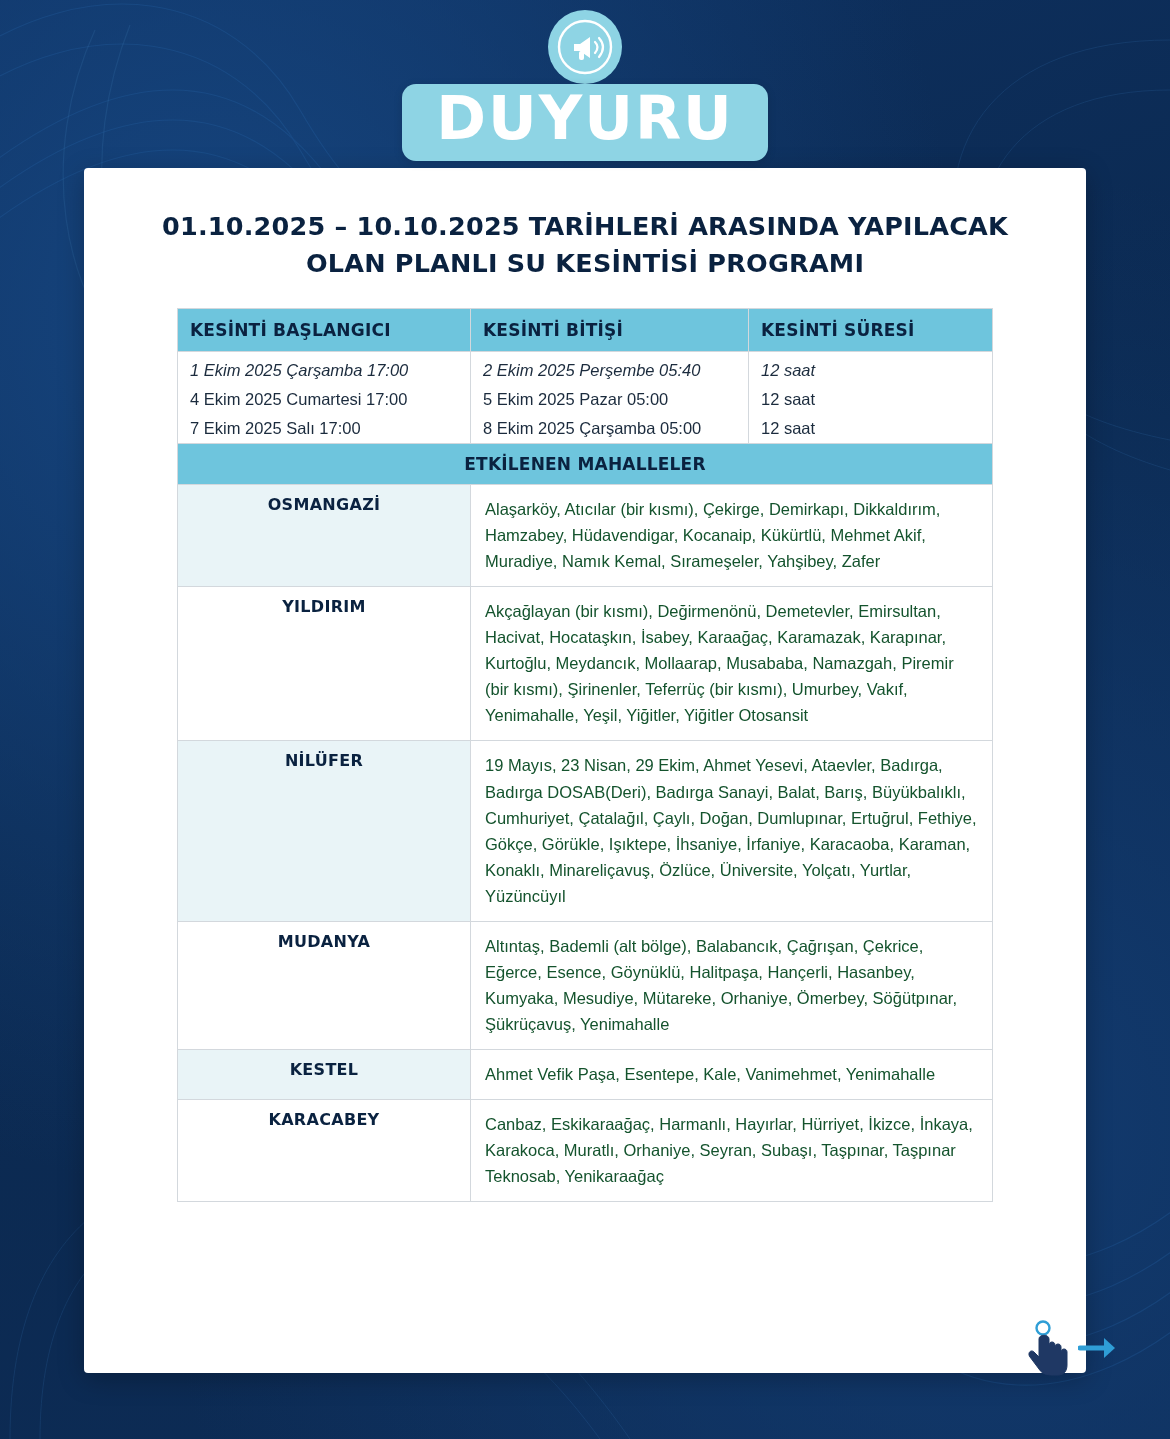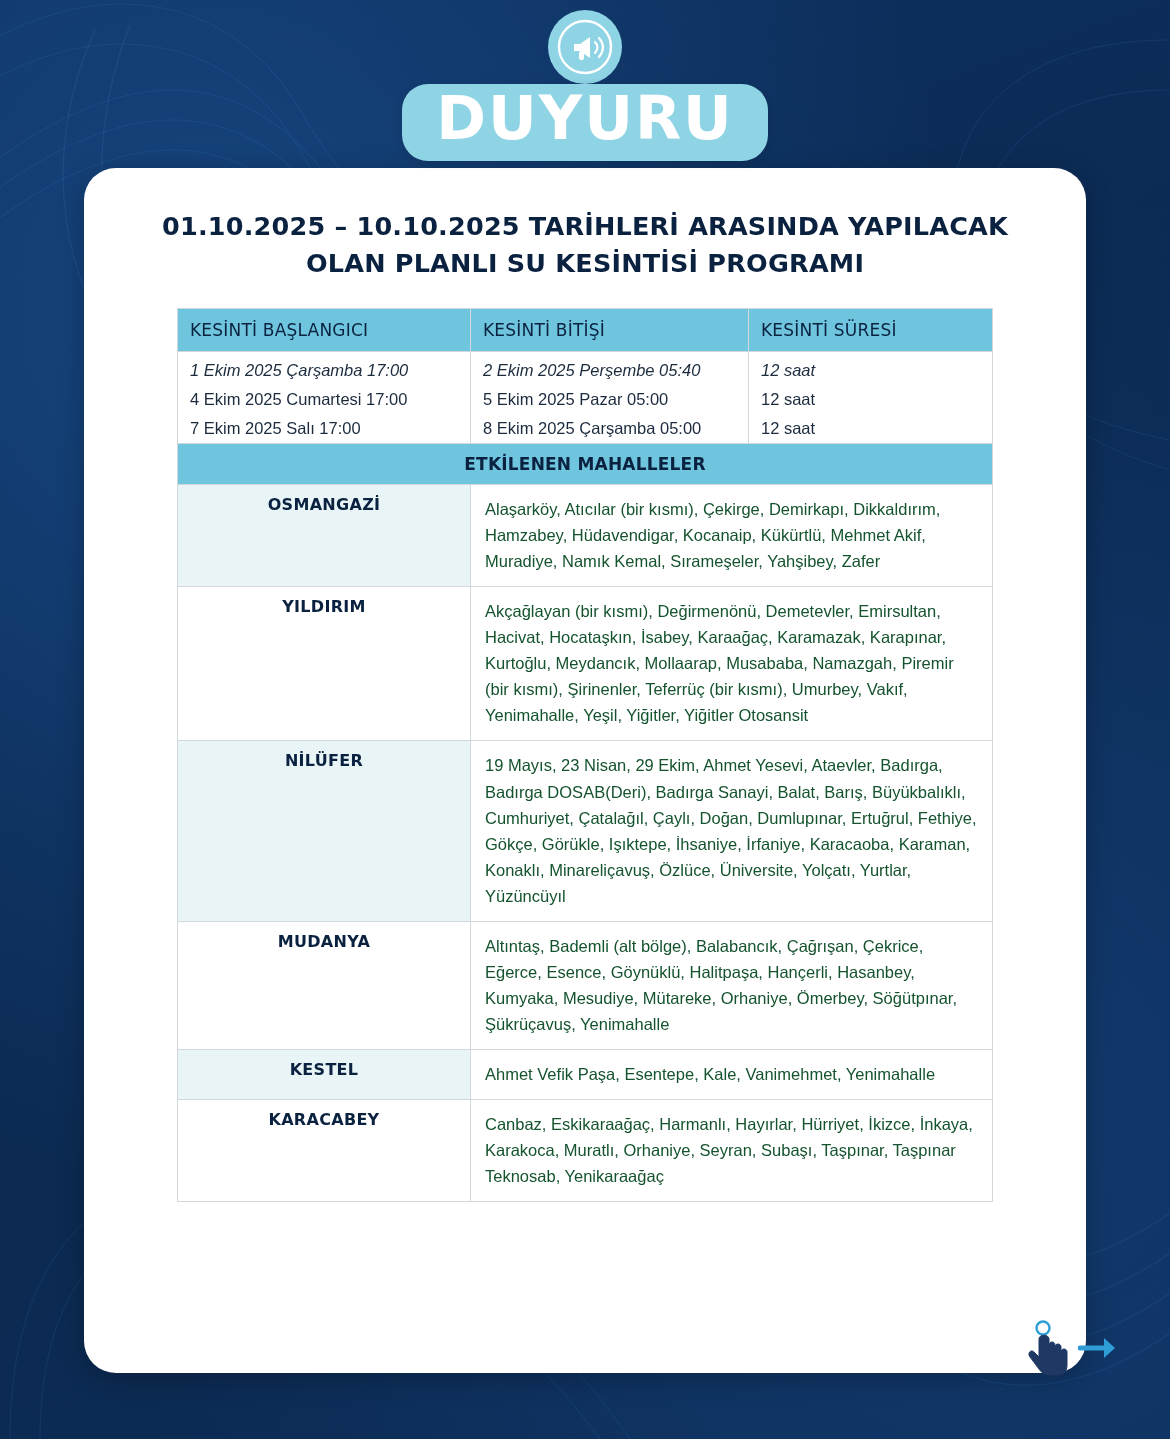--- a/index.html
+++ b/index.html
@@ -29,21 +29,21 @@
 
   
   .duyuru-wrap {
     position: absolute;
     left: 0; right: 0; top: 14px;
     display: flex; flex-direction: column; align-items: center;
     z-index: 5;
   }
   .duyuru-badge {
     background: #8ed4e4;
-    border-radius: 26px;
+    border-radius: 14px;
     padding: 6px 34px 14px;
     display: flex; flex-direction: column; align-items: center;
     box-shadow: 0 2px 10px rgba(0,0,0,.12);
   }
   .megaphone {
     width: 74px; height: 74px;
     border-radius: 50%;
     background: #8ed4e4;
     display: flex; align-items: center; justify-content: center;
     margin-top: -4px;
@@ -57,21 +57,21 @@
     font-family: "DejaVu Sans", sans-serif;
   }
 
   
   .card {
     position: absolute;
     left: 84px; top: 168px;
     width: 1002px;
     height: 1205px;
     background: #ffffff;
-    border-radius: 32px;
+    border-radius: 4px;
     box-shadow: 0 6px 26px rgba(0,0,0,.25);
     padding: 34px 44px 20px;
     z-index: 4;
   }
   .card-title {
     text-align: center;
     color: #0a2240;
     font-weight: 800;
     font-size: 25.5px;
     line-height: 1.45;
@@ -89,21 +89,21 @@
     font-size: 16.5px;
     color: #12243b;
   }
   table.outage td, table.outage th {
     border: 1px solid #d3d8dd;
     vertical-align: top;
   }
   .hdr th {
     background: #6ec5dd;
     color: #0a2240;
-    font-weight: 400;
+    font-weight: 700;
     font-size: 17px;
     text-align: left;
     padding: 11px 12px;
     letter-spacing: .2px;
     font-family: "DejaVu Sans", sans-serif;
   }
   .time-cell {
     padding: 5px 12px;
     white-space: nowrap;
     font-size: 16.5px;

